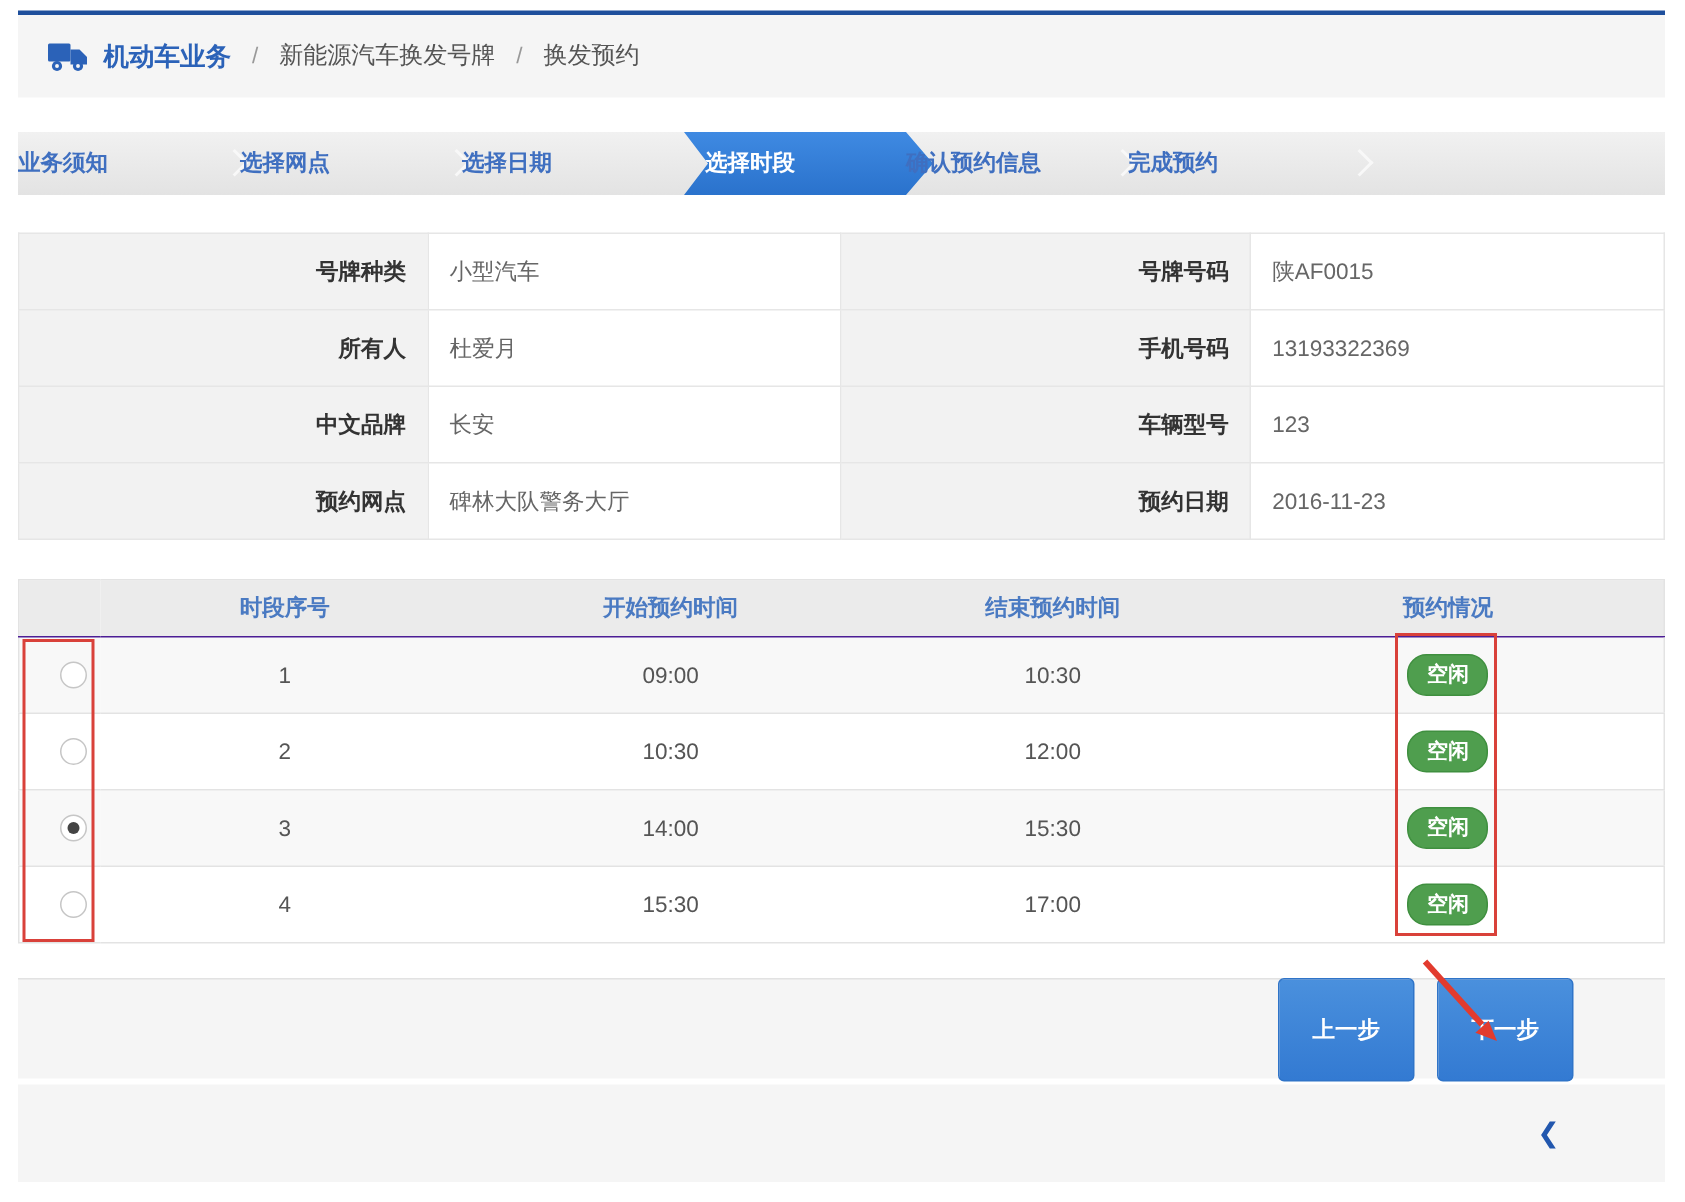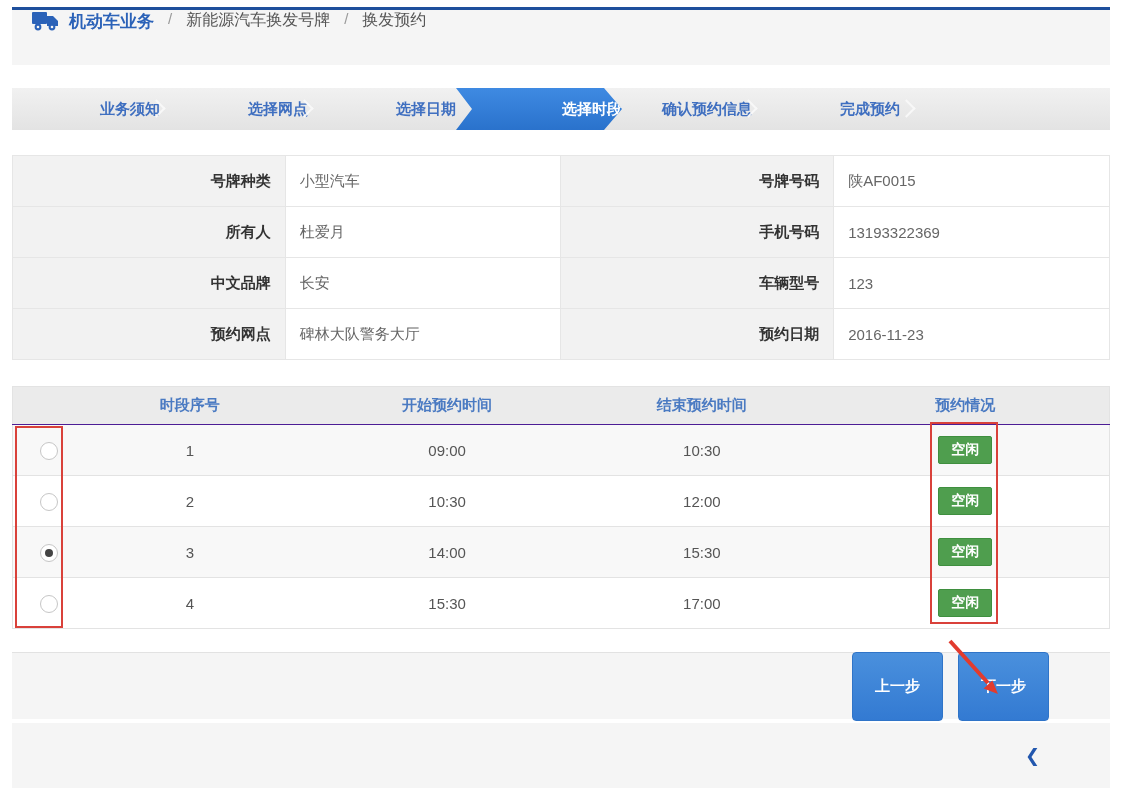--- a/index.html
+++ b/index.html
@@ -4,32 +4,32 @@
 <style>
   * { box-sizing: border-box; margin: 0; padding: 0; }
   html,body { width:1123px; height:801px; background:#fff;
     font-family:"Liberation Sans","DejaVu Sans",sans-serif; color:#444; }
   .page { position:relative; margin-left:12px; width:1098px; }
 
   
   .topline { margin-top:7px; height:3px; background:#1e4f9c; }
 
   
-  .breadcrumb-bar { height:55px; background:#f5f5f5; display:flex; 
+  .breadcrumb-bar { height:55px; background:#f5f5f5; display:flex; align-items:center;
     padding-left:20px; }
   .truck { width:28px; height:22px; flex:0 0 auto; }
   .crumb-root { color:#2b62b8; font-weight:bold; font-size:17px; margin-left:9px; }
   .crumb-sep { color:#999; font-size:15px; margin:0 14px; }
   .crumb { color:#555; font-size:16px; }
 
   
   .steps-bar { position:relative; height:42px; margin-top:23px;
     background:linear-gradient(#f1f1f1,#e3e3e3); overflow:hidden; }
   .step { position:absolute; top:0; width:148px; height:42px; line-height:42px;
-    text-align:right; color:#3f6fc0; font-weight:bold; font-size:15px; cursor:pointer; }
+    text-align:left; color:#3f6fc0; font-weight:bold; font-size:15px; cursor:pointer; }
   .step.active { width:166px; color:#fff;
     background:linear-gradient(#3f8ae2,#2a72cc);
     clip-path:polygon(0 0,148px 0,100% 50%,148px 100%,0 100%,16px 50%);
     padding-left:14px; }
   .chev { position:absolute; top:14px; width:13px; height:13px;
     border-top:2px solid #fafafa; border-right:2px solid #fafafa;
     transform:rotate(45deg); opacity:.9; }
 
   
   table.info { width:1098px; margin-top:25px; border-collapse:collapse; }
@@ -47,21 +47,21 @@
     border-bottom:1px solid #e3e3e3; }
   table.slots tr.odd td { background:#f8f8f8; }
   table.slots tr.even td { background:#fff; }
   td.radio-cell { text-align:left; padding-left:18px; }
   input[type=radio] { appearance:none; -webkit-appearance:none; width:18px; height:18px;
     border:1px solid #c6c6c6; border-radius:50%; background:#fff; position:relative;
     cursor:pointer; vertical-align:middle; }
   input[type=radio]:checked::after { content:""; position:absolute; left:4px; top:4px;
     right:4px; bottom:4px; background:#444; border-radius:50%; }
   .badge { display:inline-block; min-width:46px; padding:4px 12px; background:#4f9e4e;
-    border:1px solid #3f8f3f; border-radius:2px; color:#fff; font-weight:bold;
+    border:1px solid #3f8f3f; border-radius:13px; color:#fff; font-weight:bold;
     font-size:14px; }
 
   
   .annot { position:absolute; border:2px solid #d9413a; pointer-events:none; }
   .annot-radio { left:3px; top:40px; width:48px; height:202px; }
   .annot-status { left:918px; top:36px; width:68px; height:202px; }
   .red-arrow { position:absolute; left:920px; top:630px; pointer-events:none; }
 
   
   .actions-bar { height:67px; margin-top:23px; background:#f5f5f5;

